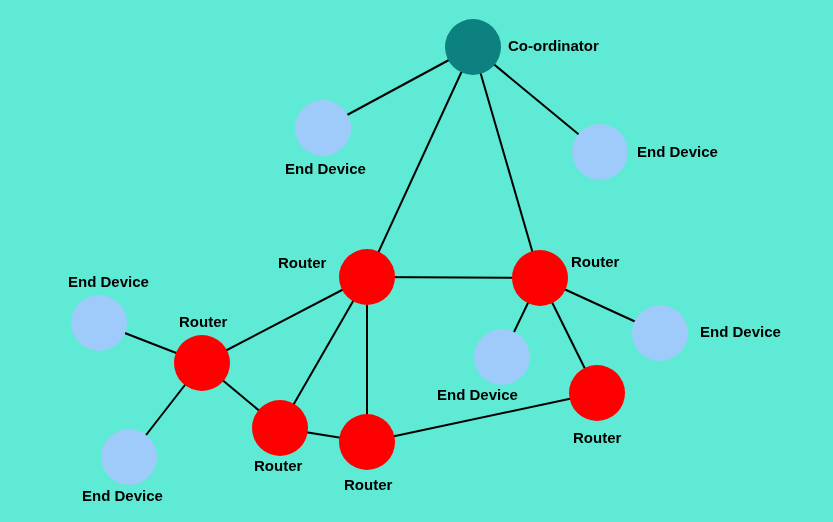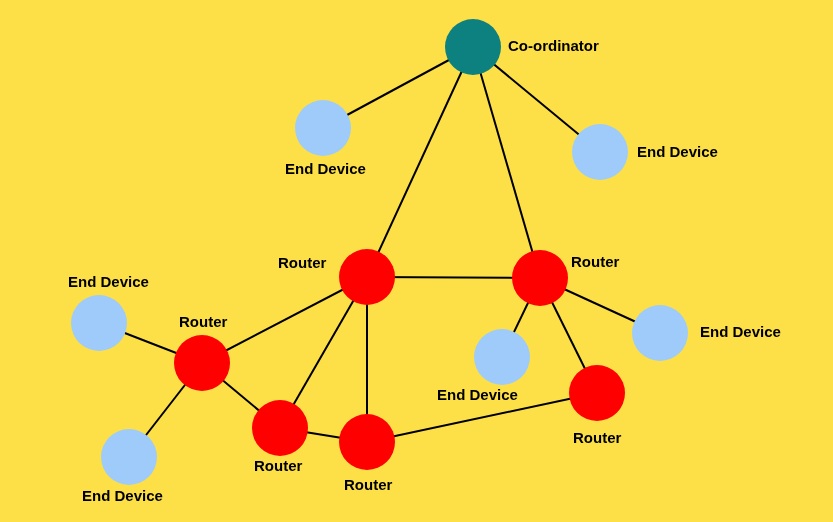--- a/index.html
+++ b/index.html
@@ -5,21 +5,21 @@
   html, body {
     margin: 0;
     padding: 0;
     background: #ffffff;
     font-family: "Liberation Sans", sans-serif;
   }
   .canvas {
     position: relative;
     width: 833px;
     height: 522px;
-    background: #fde047;
+    background: #5eead4;
     overflow: hidden;
   }
   svg.topology {
     display: block;
     width: 833px;
     height: 522px;
   }
   svg.topology text {
     font-family: "Liberation Sans", "DejaVu Sans", sans-serif;
     font-weight: bold;

